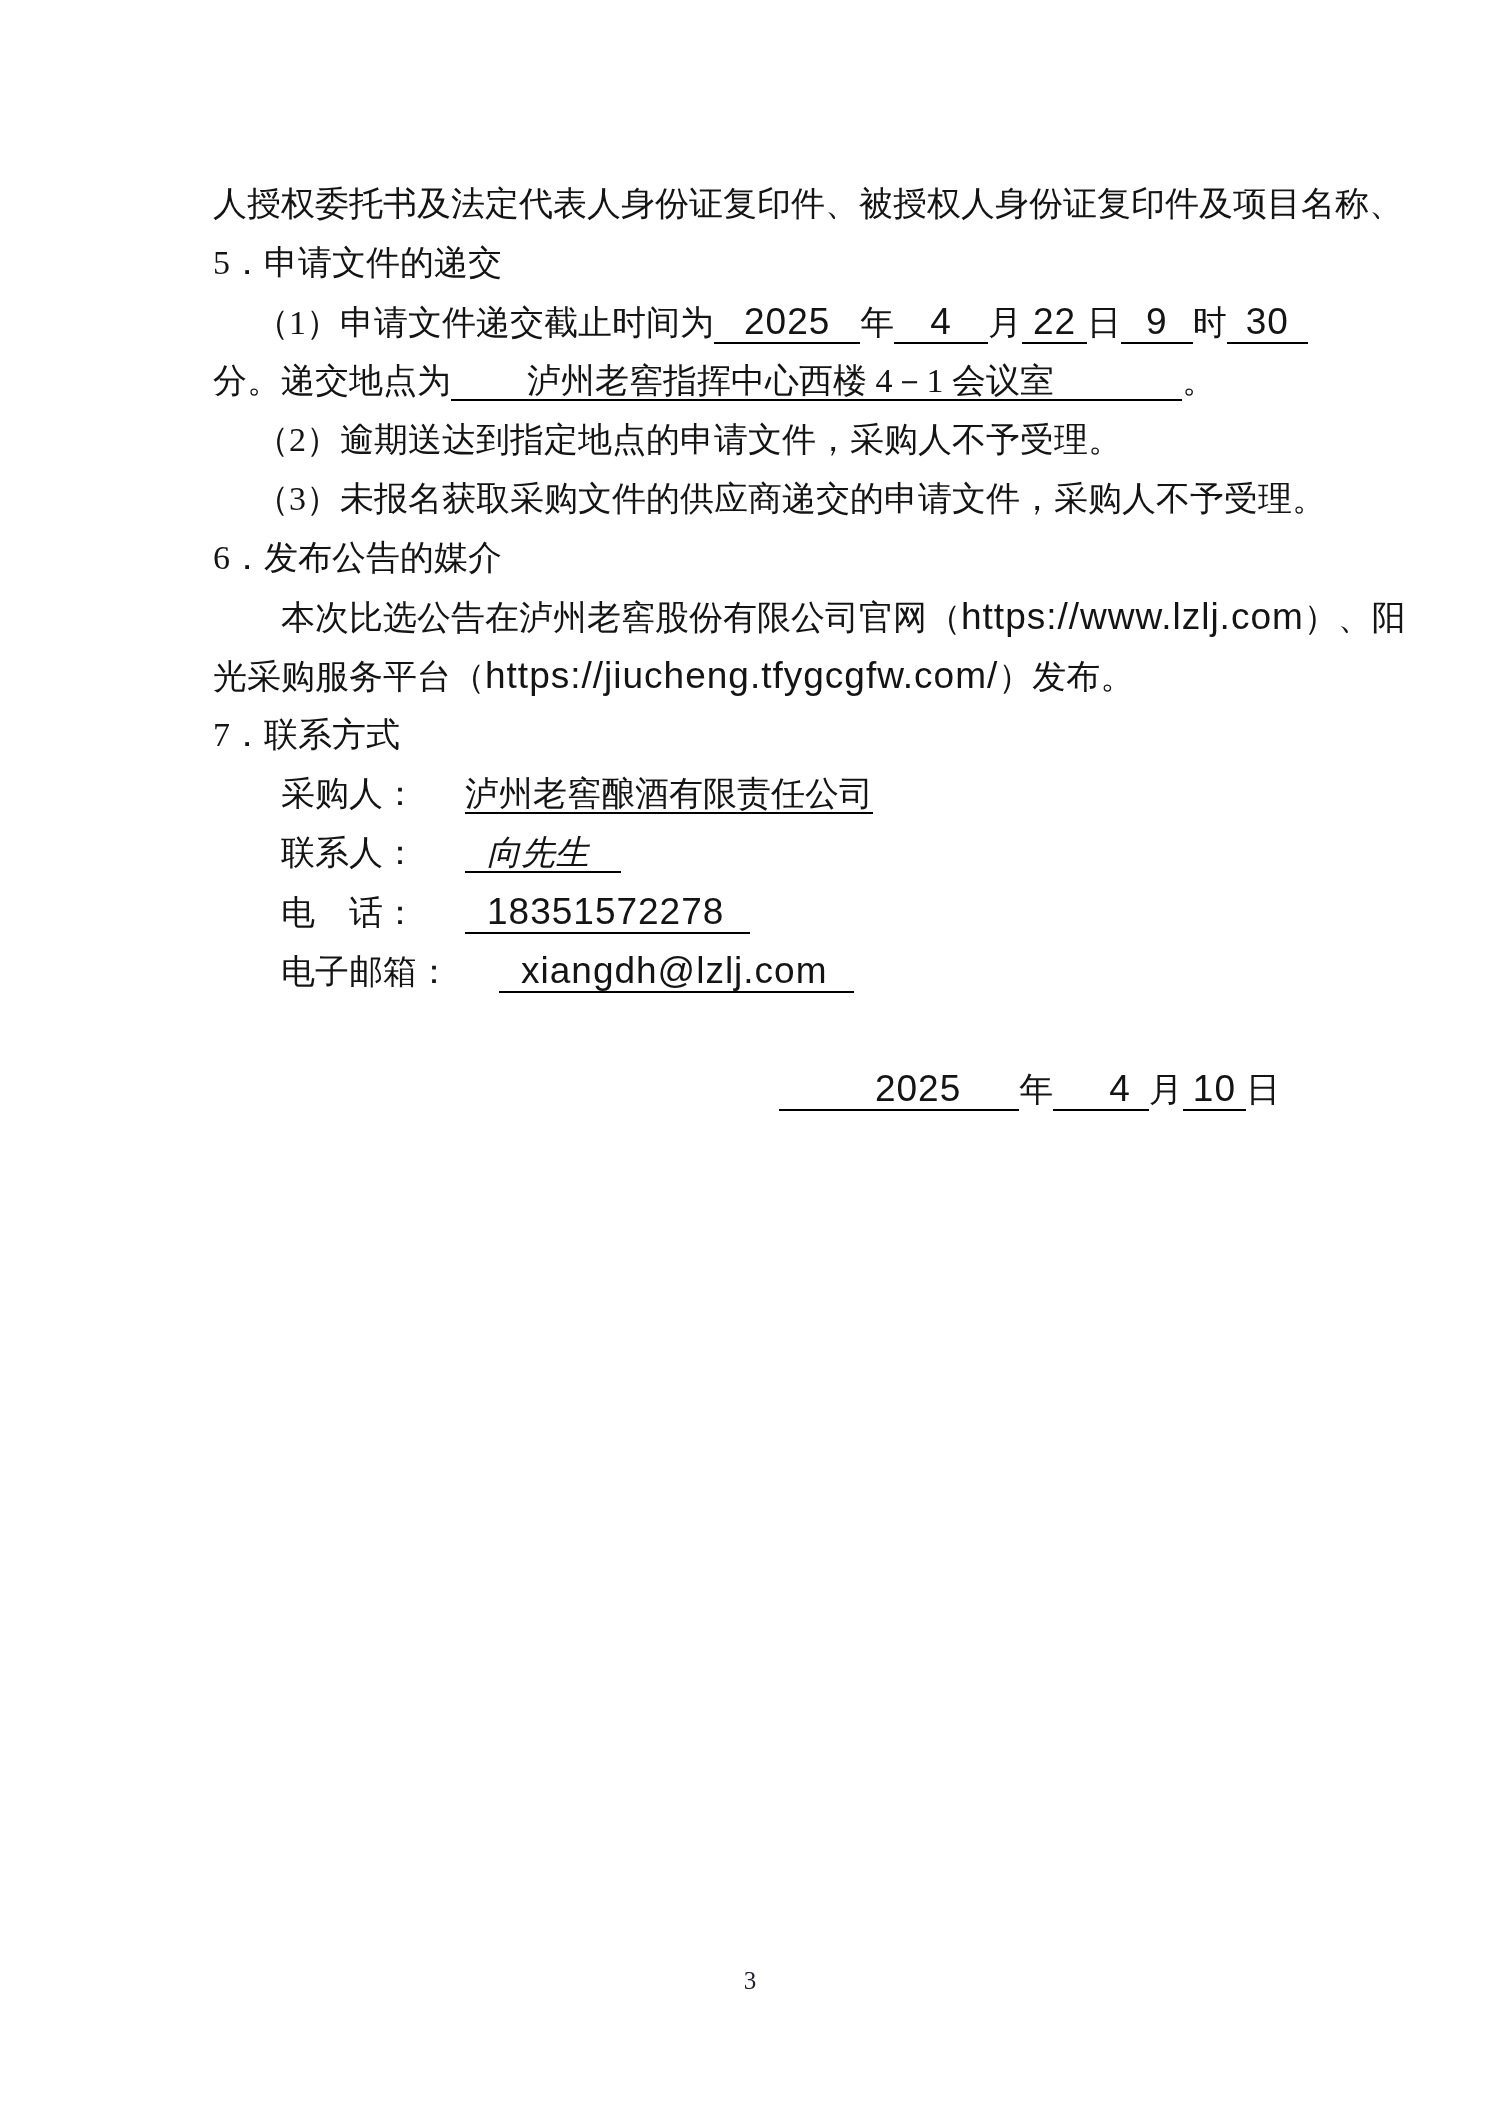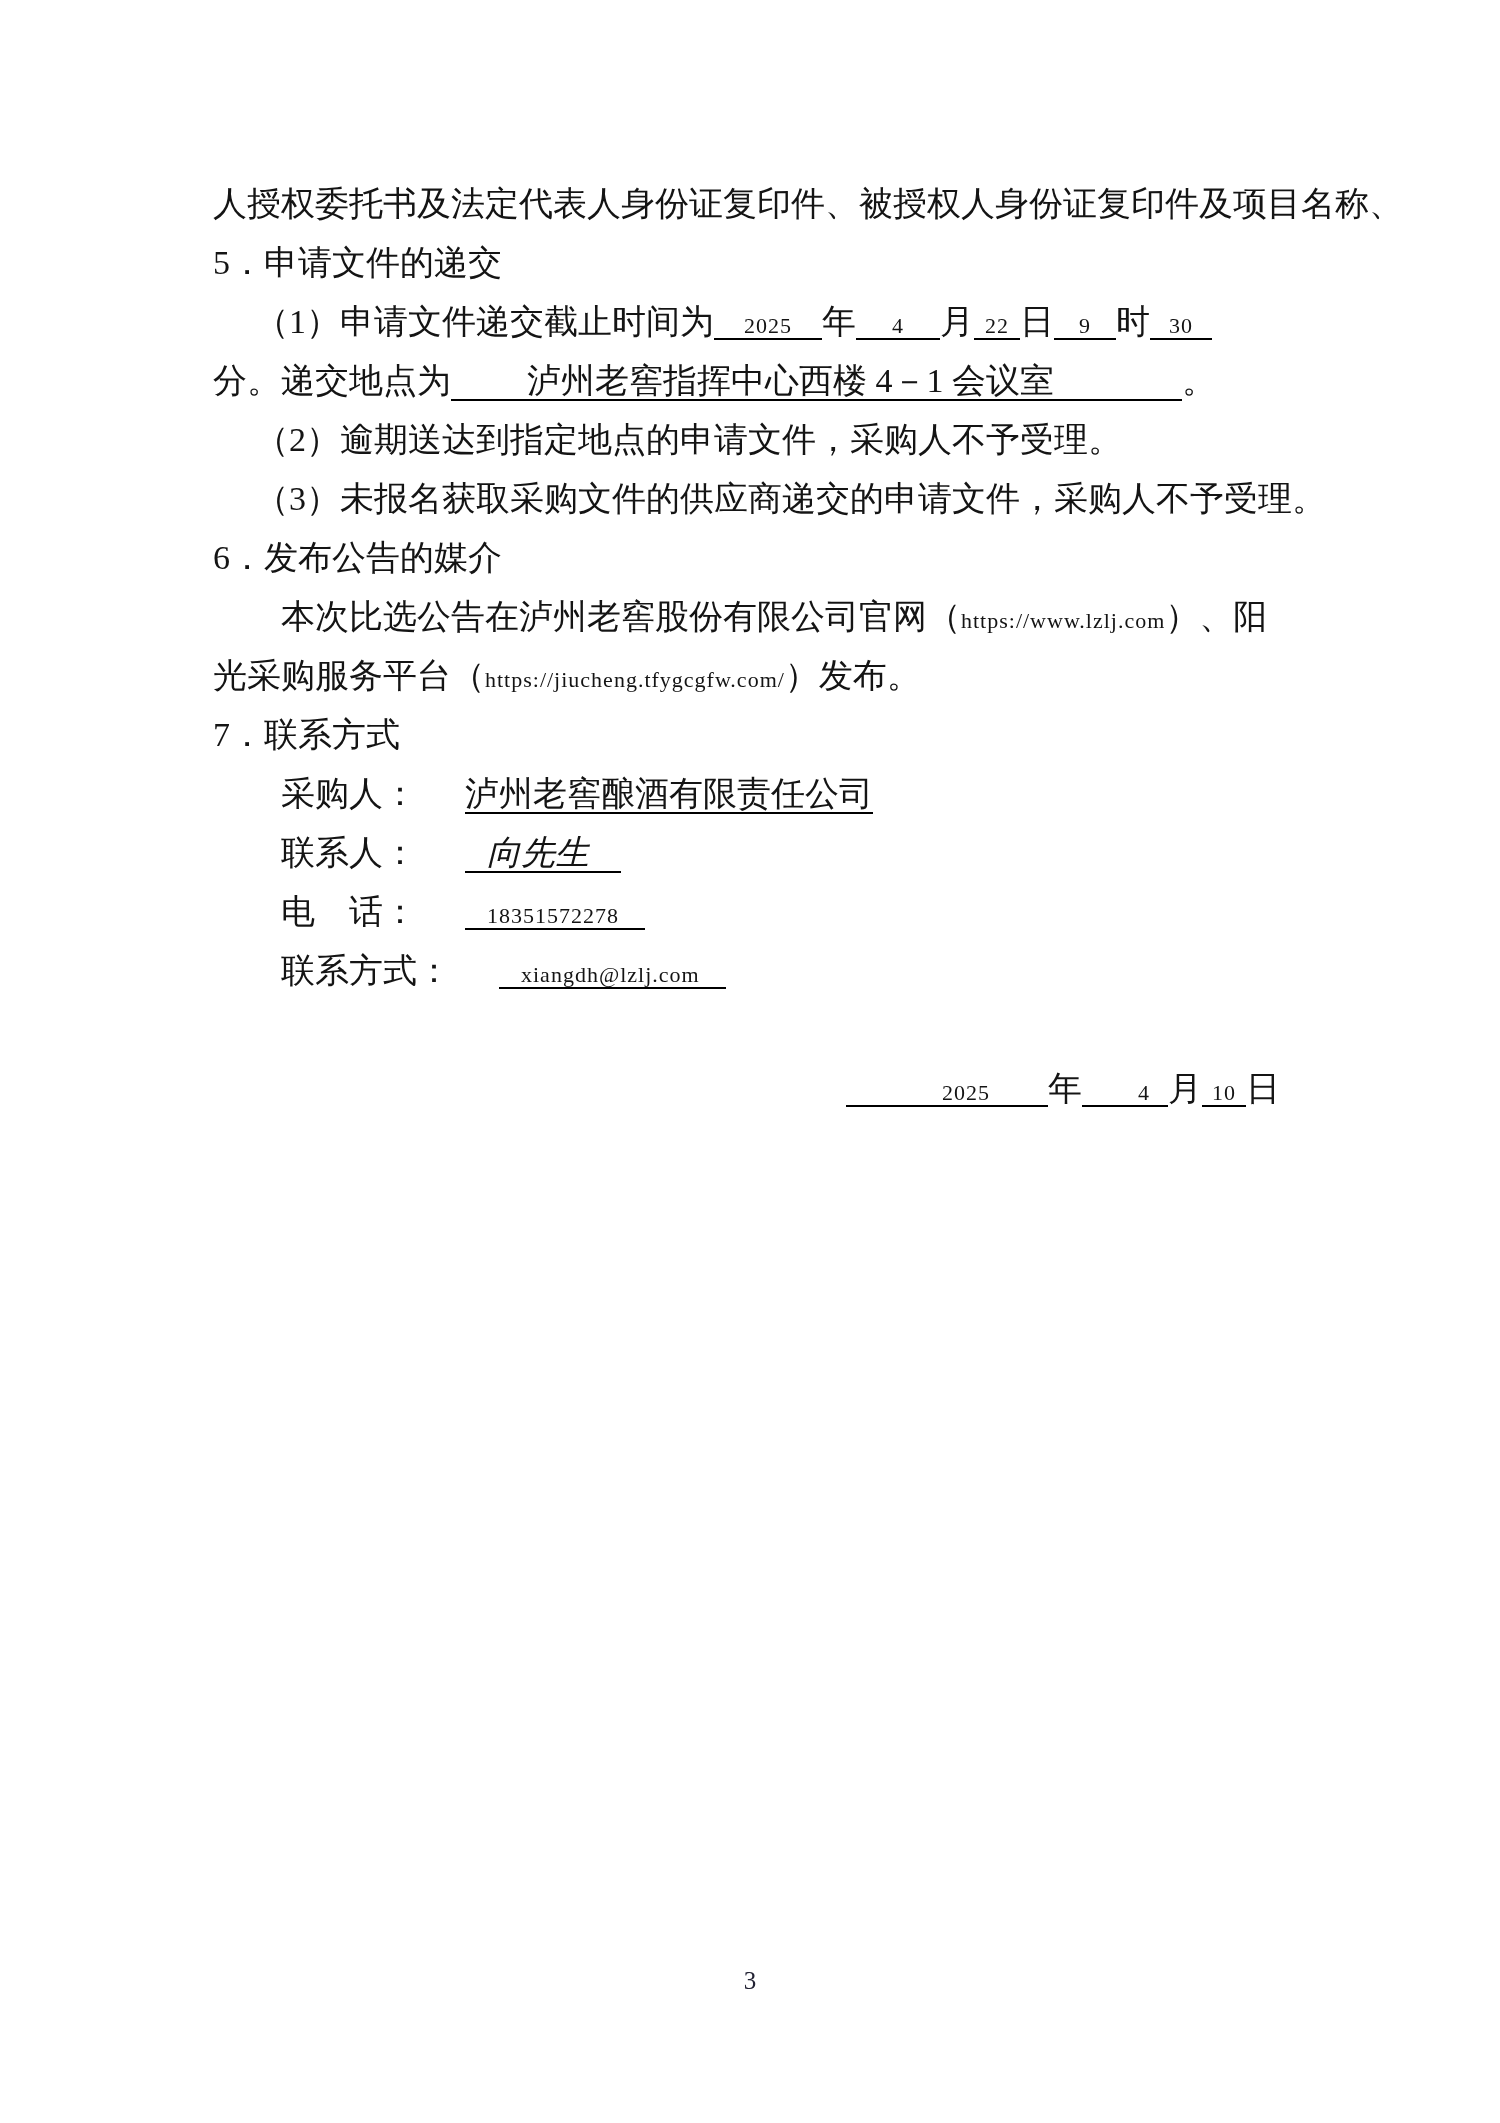--- a/index.html
+++ b/index.html
@@ -15,22 +15,22 @@
     position:absolute;
     left:213px; top:174px;
     width:1067px;
     font-size:34px;
     line-height:59px;
   }
   .line { height:59px; white-space:nowrap; }
   .indent1 { padding-left:42px; }   
   .indent2 { padding-left:68px; }   
   .latin {
-    font-family:Liberation Serif, serif;
-    font-size:22px;
+    font-family:Liberation Sans, sans-serif;
+    font-size:37px;
     letter-spacing:1px;
   }
   .blank { border-bottom:2px solid #000; }
   .u { border-bottom:2px solid #000;margin-left:48px; }
   
   .b-year   { padding:0 30px; }
   .b-month  { padding:0 36px; }
   .b-day    { padding:0 11px; }
   .b-hour   { padding:0 25px; }
   .b-min    { padding:0 19px; }
@@ -88,21 +88,21 @@
     <div class="line indent2">
       <span>采购人：</span><span class="u">泸州老窖酿酒有限责任公司</span>
     </div>
     <div class="line indent2">
       <span>联系人：</span><span class="u b-person">向先生</span>
     </div>
     <div class="line indent2">
       <span>电　话：</span><span class="u b-phone latin">18351572278</span>
     </div>
     <div class="line indent2">
-      <span>联系方式：</span><span class="u b-email latin">xiangdh@lzlj.com</span>
+      <span>电子邮箱：</span><span class="u b-email latin">xiangdh@lzlj.com</span>
     </div>
 
     <div class="spacer"></div>
 
     <div class="line date-line">
       <span class="blank b-dyear latin">2025</span><span>年</span><span class="blank b-dmonth latin">4</span><span>月</span><span class="blank b-dday latin">10</span><span>日</span>
     </div>
 
   </div>
 

